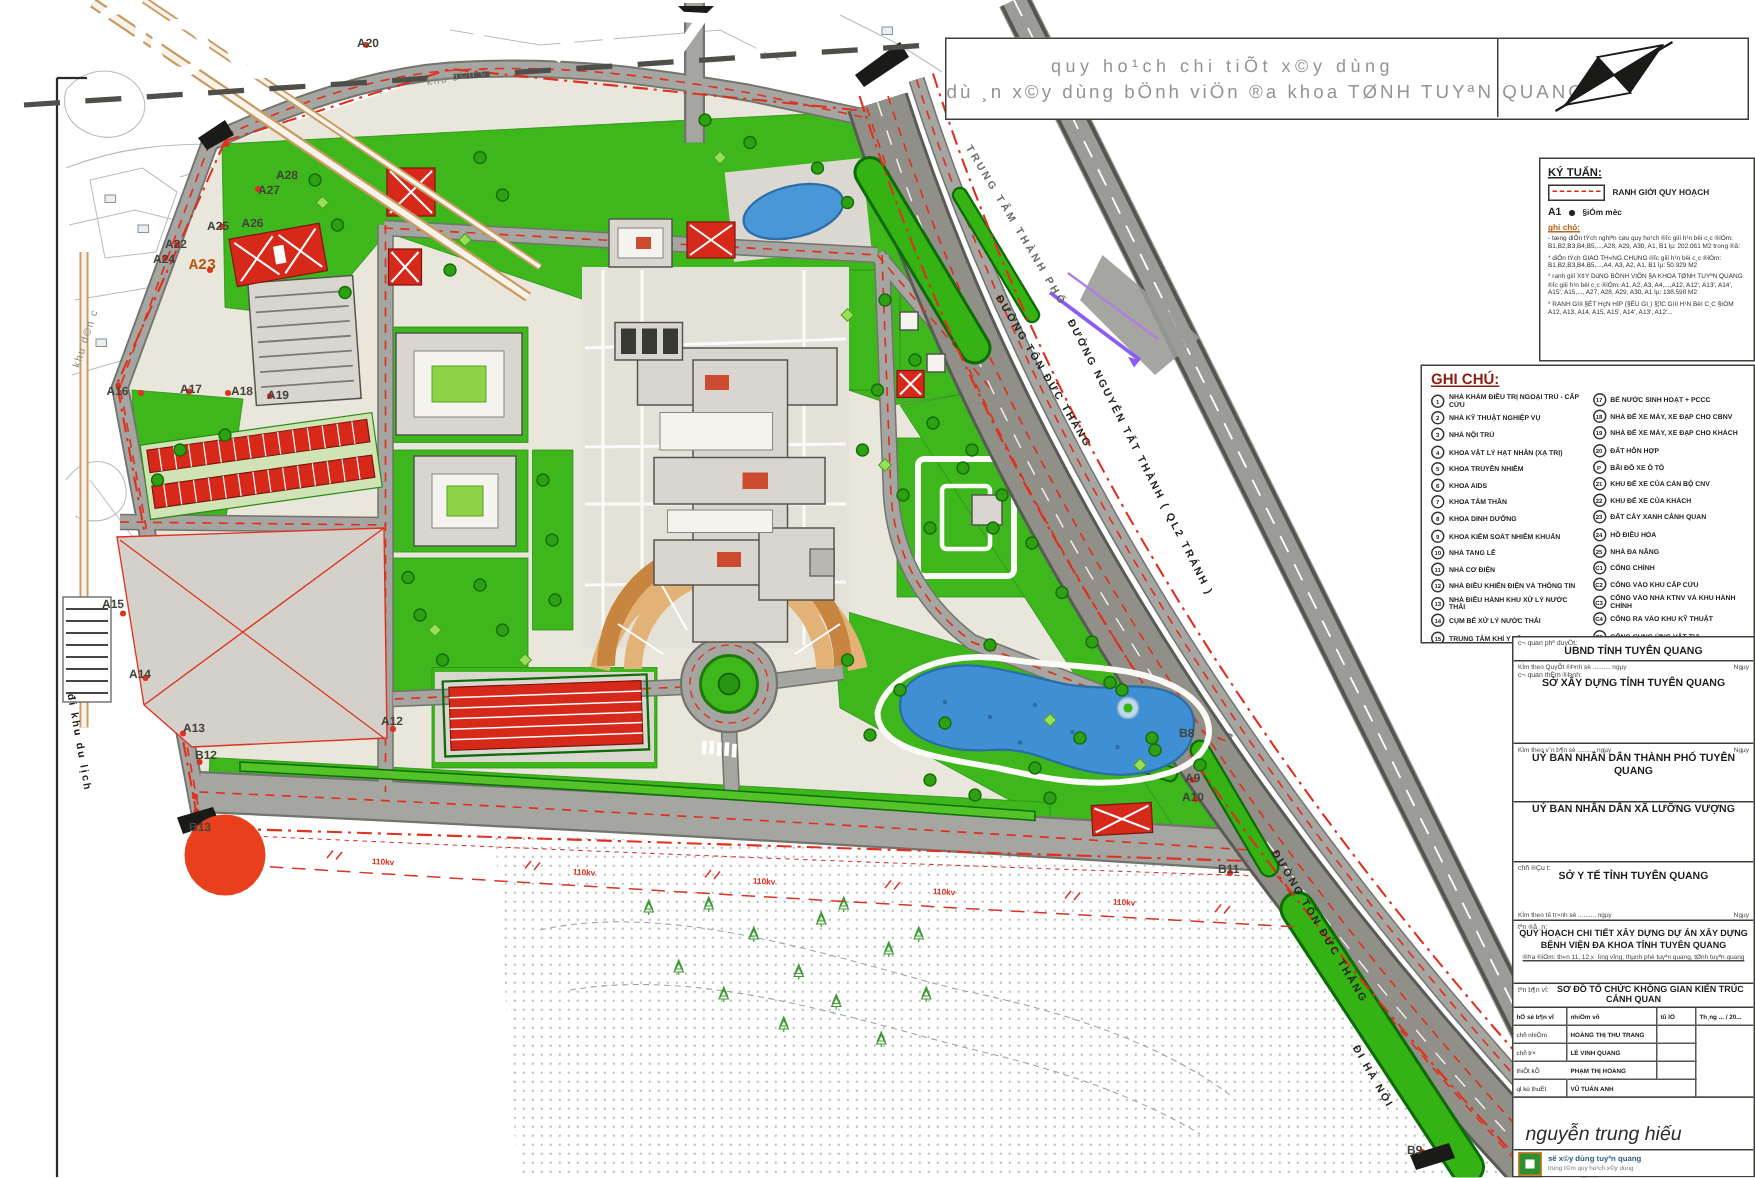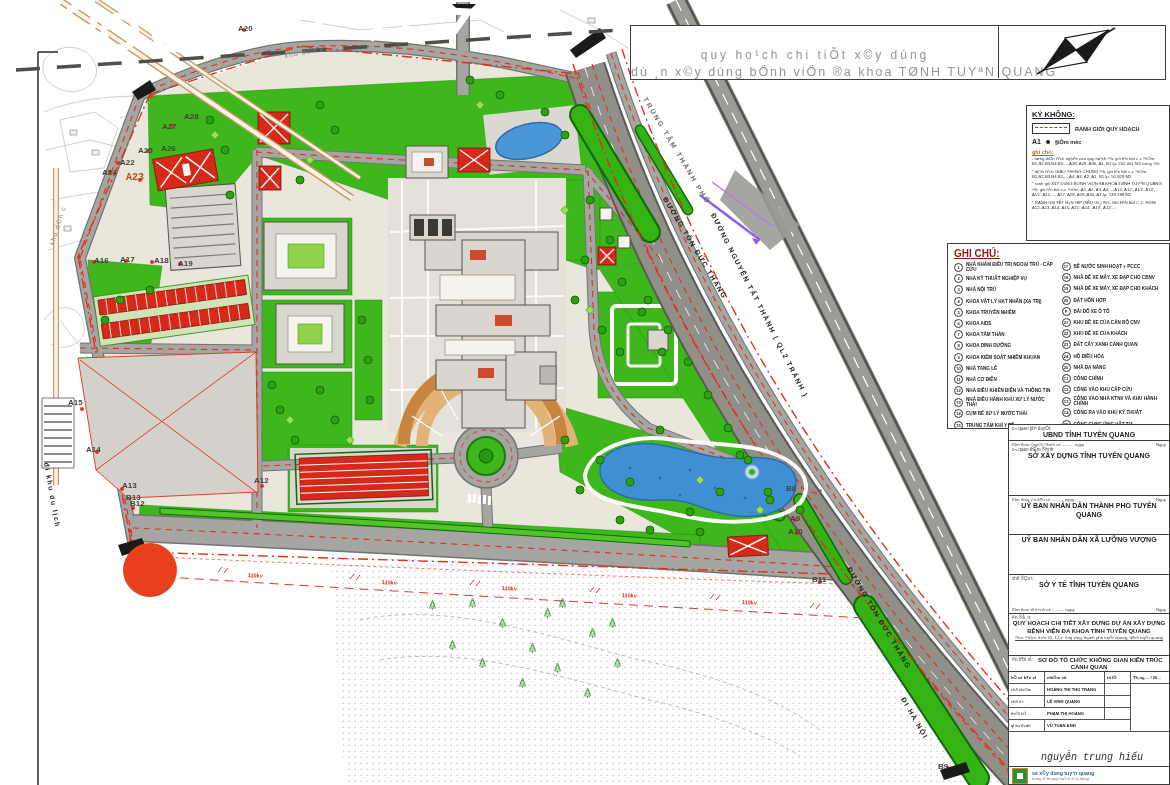--- a/index.html
+++ b/index.html
@@ -12,21 +12,21 @@
   .mlabel.hl{font-size:10px;color:#b4540f;}
   .rlabel{font-size:7px;letter-spacing:2px;color:#6b6b66;font-weight:700;}
   .rlabel.dark{color:#23231d;letter-spacing:1.5px;}
   .alabel{font-size:7px;color:#8a8a84;letter-spacing:1px;}
   .plabel{font-size:5.5px;color:#d83020;font-weight:700;}
 
   .panel{position:absolute;background:#fff;border:1.5px solid #3e3e3a;z-index:3;box-sizing:border-box;}
 
   
   #banner{left:630px;top:25px;width:536px;height:55px;display:flex;flex-direction:column;
-          justify-content:flex-end;}
+          justify-content:center;}
   #banner .tl{white-space:nowrap;text-align:center;width:368px;color:#949494;}
   #banner .l1{font-size:12px;letter-spacing:3px;margin-bottom:3px;}
   #banner .l2{font-size:12.5px;letter-spacing:2px;}
   #banner-divider{position:absolute;left:367px;top:0;width:0;height:52px;border-left:1.5px solid #3e3e3a;}
   #compass{position:absolute;left:390px;top:-4px;}
 
   
   #legend{left:1026px;top:105px;width:144px;height:136px;padding:4px 5px;overflow:hidden;}
   #legend .ltitle{font-size:7.5px;font-weight:700;text-decoration:underline;color:#222;margin-bottom:4px;}
   .lrow{display:flex;align-items:center;gap:5px;margin-bottom:4px;}
@@ -52,22 +52,22 @@
   #tblock{left:1008px;top:424px;width:162px;height:361px;display:flex;flex-direction:column;}
   .trow{border-bottom:1px solid #3e3e3a;position:relative;box-sizing:border-box;padding:1px 3px;}
   .tiny{font-size:4.3px;color:#444;display:flex;justify-content:space-between;}
   .small-cap{font-size:4.6px;color:#444;}
   .bmain{font-size:7px;font-weight:700;text-align:center;color:#1c1c1c;line-height:1.25;}
   .bmain.sm{font-size:6px;}
   #sig-table{display:grid;grid-template-columns:36px 60px 26px 1fr;font-size:4.2px;color:#222;}
   #sig-table div{border-right:1px solid #555;border-bottom:1px solid #555;padding:1.5px 2px;
                  min-height:8px;display:flex;align-items:center;}
   #sig-table div:nth-child(4n){border-right:none;}
-  .signature{font-family:Liberation Mono, monospace;font-style:italic;font-size:10px;color:#2c2c2c;
-             position:absolute;left:32px;bottom:3px;}
+  .signature{font-family:Liberation Sans, sans-serif;font-style:italic;font-size:13px;color:#2c2c2c;
+             position:absolute;left:8px;bottom:3px;}
   #logo-row{display:flex;align-items:center;gap:4px;border-bottom:none;}
   #logo{width:14px;height:14px;background:#2f8f33;border:1.5px solid #d87c2a;position:relative;flex:0 0 auto;}
   #logo::after{content:"";position:absolute;inset:3px;background:#fff;
                box-shadow:inset 0 0 0 1px #2f8f33;}
   #logo-row .f1{font-size:5.2px;font-weight:700;color:#33607f;line-height:1.2;}
   #logo-row .f2{font-size:4.2px;color:#777;line-height:1.2;}
 </style>
 </head>
 <body>
 
@@ -612,35 +612,35 @@
 
 <div id="label-layer">
       <span class="rlabel" style="left: 648px; top: 96px; transform: rotate(59deg);">TRUNG TÂM THÀNH PHỐ</span>
       <span class="rlabel dark" style="left: 668px; top: 196px; transform: rotate(59deg);">ĐƯỜNG TÔN ĐỨC THẮNG</span>
       <span class="rlabel dark" style="left: 716px; top: 212px; transform: rotate(63deg);">ĐƯỜNG NGUYỄN TẤT THÀNH ( QL2 TRÁNH )</span>
       <span class="rlabel dark" style="left: 852px; top: 566px; transform: rotate(59deg);">ĐƯỜNG TÔN ĐỨC THẮNG</span>
       <span class="rlabel dark" style="left: 906px; top: 696px; transform: rotate(60deg);">ĐI HÀ NỘI</span>
       <span class="rlabel dark" style="left: 50px; top: 462px; transform: rotate(80deg);">đi khu du lịch</span>
       <span class="mlabel" style="left: 238px; top: 24px;">A20</span>
       <span class="mlabel" style="left: 184px; top: 112px;">A28</span>
-      <span class="mlabel" style="left: 162px; top: 122px;">A27</span>
+      <span class="mlabel" style="left: 172px; top: 122px;">A27</span>
       <span class="mlabel" style="left: 161px; top: 144px;">A26</span>
       <span class="mlabel" style="left: 138px; top: 146px; text-align: right;">A25</span>
-      <span class="mlabel" style="left: 110px; top: 158px; margin-left: 10px;">A22</span>
+      <span class="mlabel" style="left: 110px; top: 158px;">A22</span>
       <span class="mlabel" style="left: 102px; top: 168px;">A24</span>
       <span class="mlabel hl" style="left: 126px; top: 172px; font-family: Liberation Mono, monospace;">A23</span>
-      <span class="mlabel" style="left: 94px; top: 256px;">A16</span>
+      <span class="mlabel" style="left: 71px; top: 256px;">A16</span>
       <span class="mlabel" style="left: 120px; top: 255px; text-align: center;">A17</span>
       <span class="mlabel" style="left: 154px; top: 256px;">A18</span>
       <span class="mlabel" style="left: 178px; top: 259px;">A19</span>
       <span class="mlabel" style="left: 68px; top: 398px;">A15</span>
       <span class="mlabel" style="left: 86px; top: 445px;">A14</span>
       <span class="mlabel" style="left: 122px; top: 481px;">A13</span>
       <span class="mlabel" style="left: 130px; top: 499px;">B12</span>
-      <span class="mlabel" style="left: 126px; top: 493px;">B13</span>
+      <span class="mlabel" style="left: 126px; top: 547px;">B13</span>
       <span class="mlabel" style="left: 254px; top: 476px;">A12</span>
       <span class="mlabel" style="left: 786px; top: 484px;">B8</span>
       <span class="mlabel" style="left: 790px; top: 514px;">A9</span>
       <span class="mlabel" style="left: 788px; top: 527px;">A10</span>
       <span class="mlabel" style="left: 812px; top: 575px;">B11</span>
       <span class="mlabel" style="left: 938px; top: 762px;">B9</span>
       <span class="alabel" style="left: 48px; top: 244px; transform: rotate(-72deg);">khu d©n c­</span>
       <span class="alabel" style="left: 284px; top: 52px; transform: rotate(-10deg);">khu d©n c­</span>
       <span class="plabel" style="left: 248px; top: 572px; transform: rotate(3deg);">110kv</span>
       <span class="plabel" style="left: 382px; top: 579px; transform: rotate(3deg);">110kv</span>
@@ -656,21 +656,21 @@
   <svg id="compass" width="110" height="60" viewBox="0 0 110 60">
     <line x1="16" y1="52" x2="94" y2="6" stroke="#1a1a18" stroke-width="1.5"></line>
     <polygon points="88,8 55,28 66,40" fill="#1a1a18"></polygon>
     <polygon points="88,8 55,28 44,16" fill="#fff" stroke="#1a1a18" stroke-width="1.2"></polygon>
     <polygon points="22,48 55,28 44,16" fill="#1a1a18"></polygon>
     <polygon points="22,48 55,28 66,40" fill="#fff" stroke="#1a1a18" stroke-width="1.2"></polygon>
   </svg>
 </div>
 
 <div id="legend" class="panel">
-  <div class="ltitle">KÝ KHÔNG:</div>
+  <div class="ltitle">KÝ TUẤN:</div>
   <div class="lrow">
     <span class="bsym"></span>
     <span class="ltext">RANH GIỚI QUY HOẠCH</span>
   </div>
   <div class="lrow">
     <span class="mcode">A1</span>
     <span class="mdot"></span>
     <span class="ltext">§iÓm mèc</span>
   </div>
   <div class="ntitle">ghi chó:</div>

